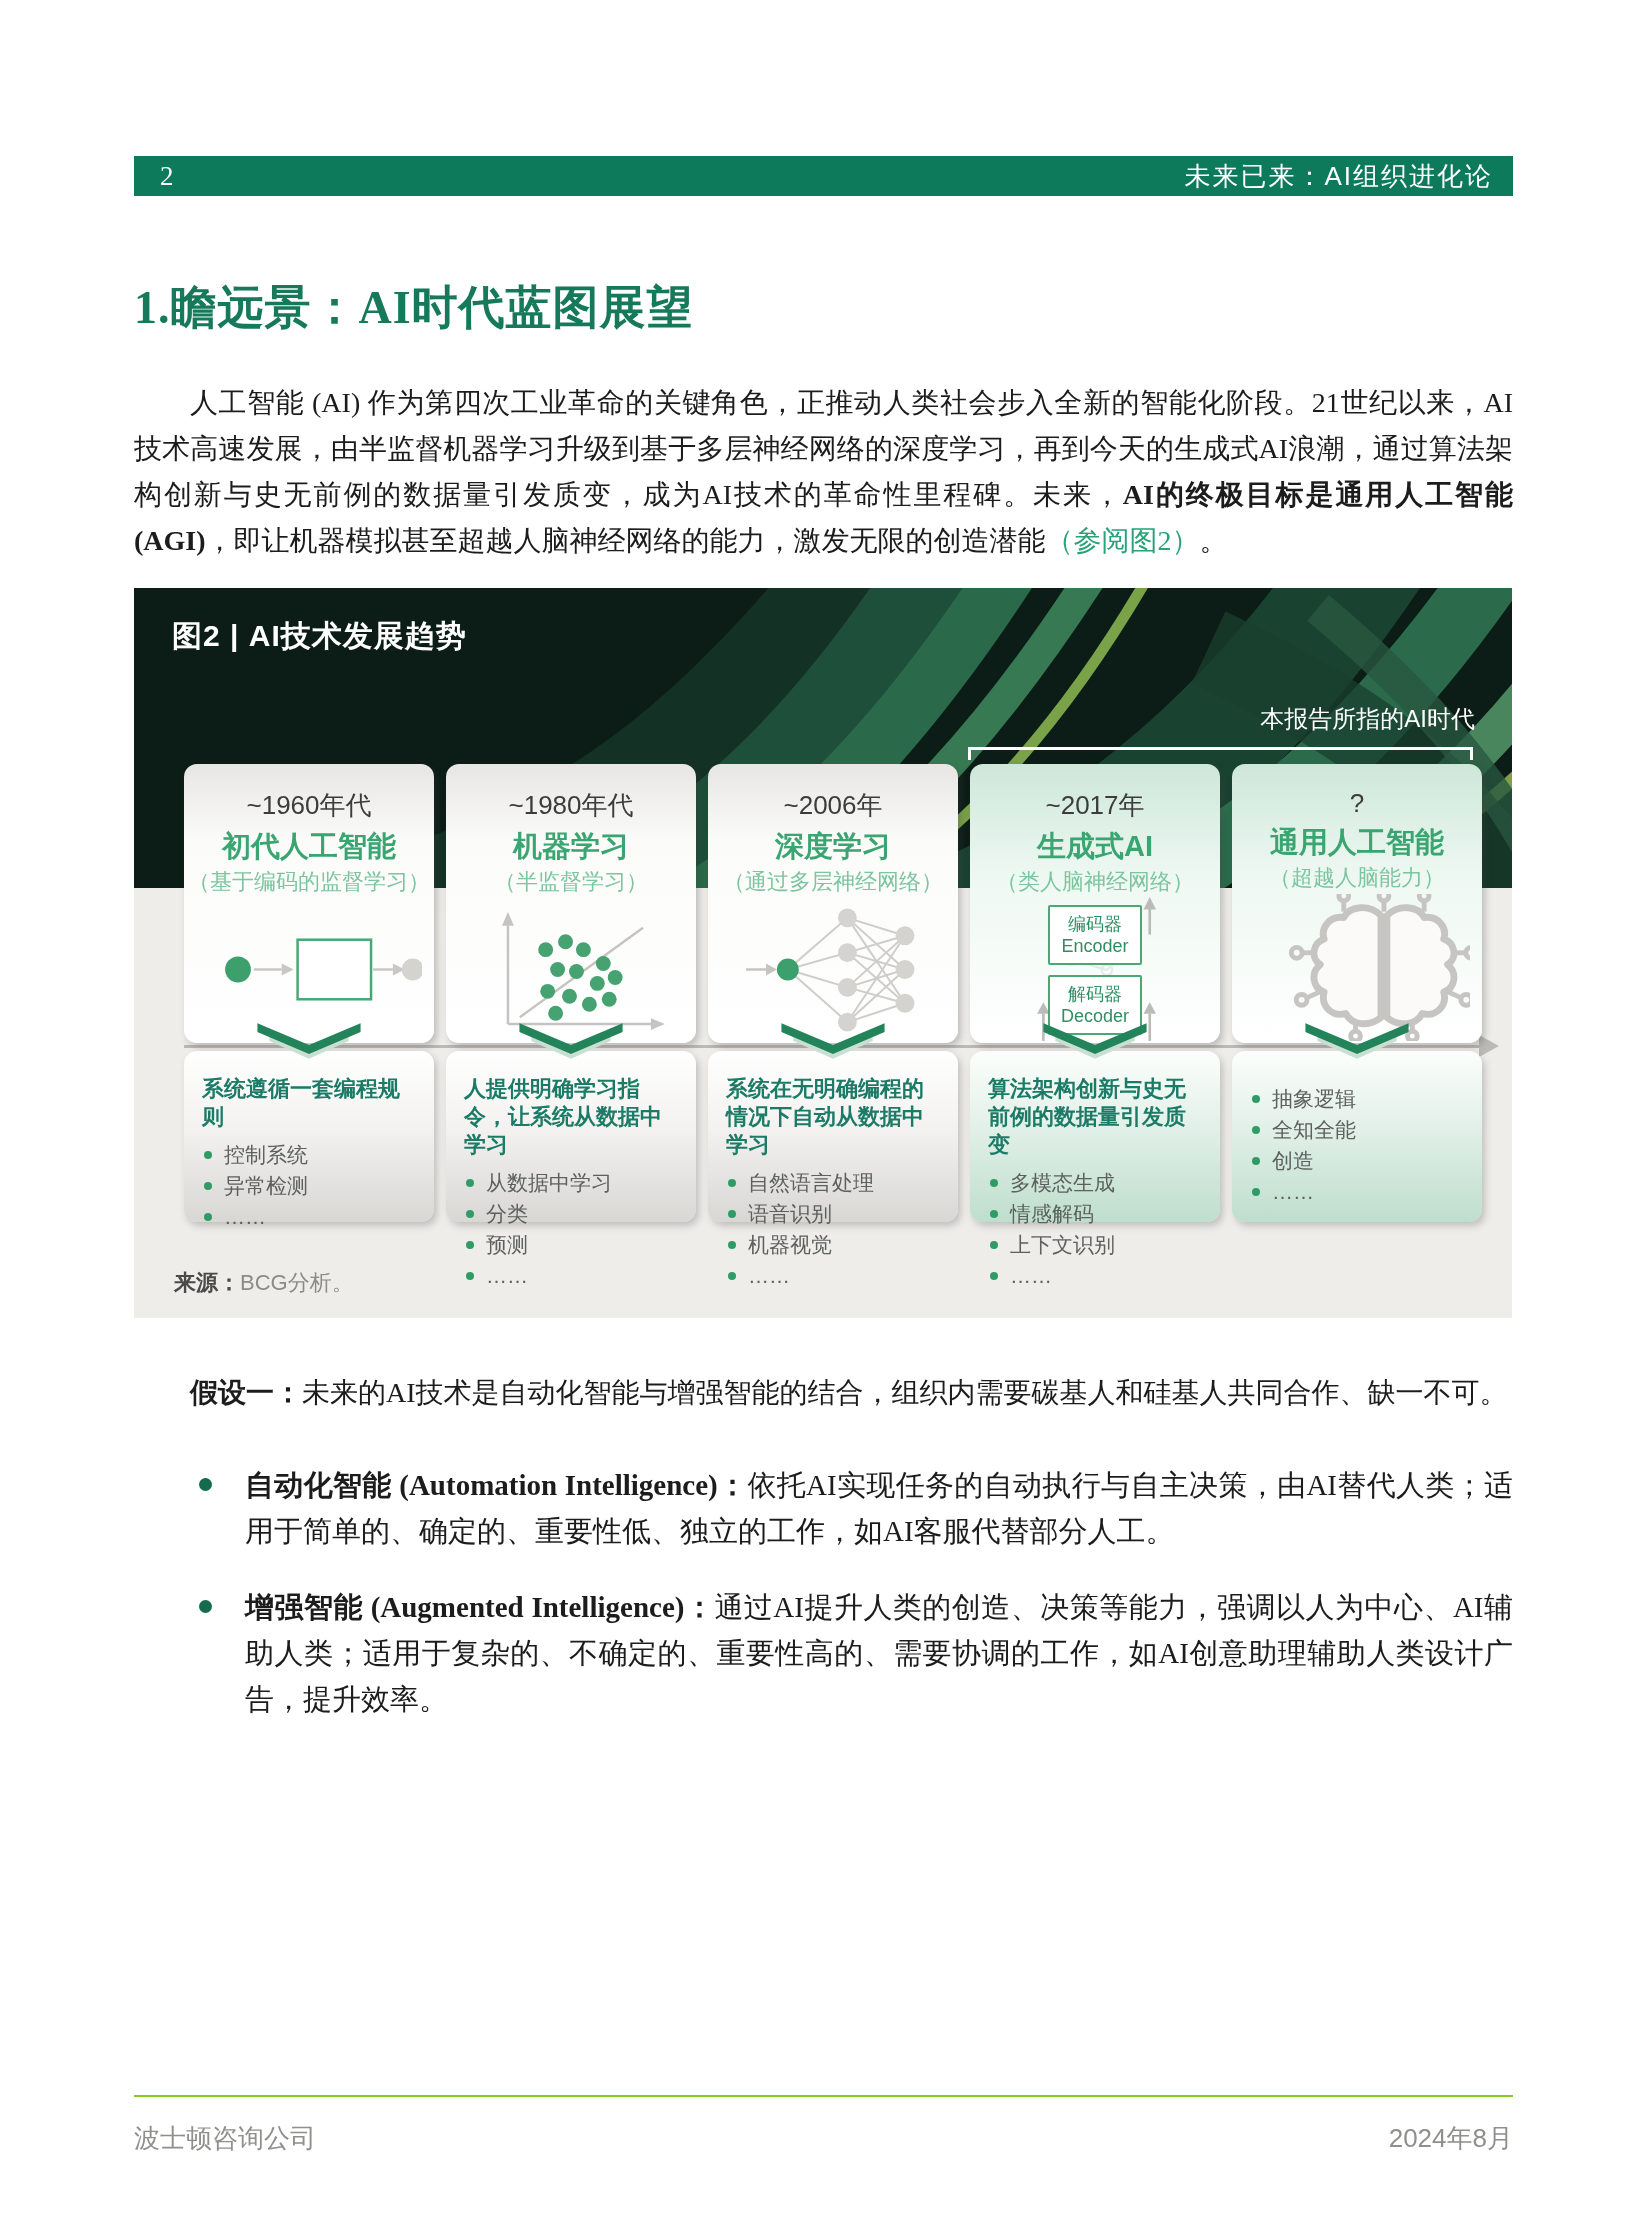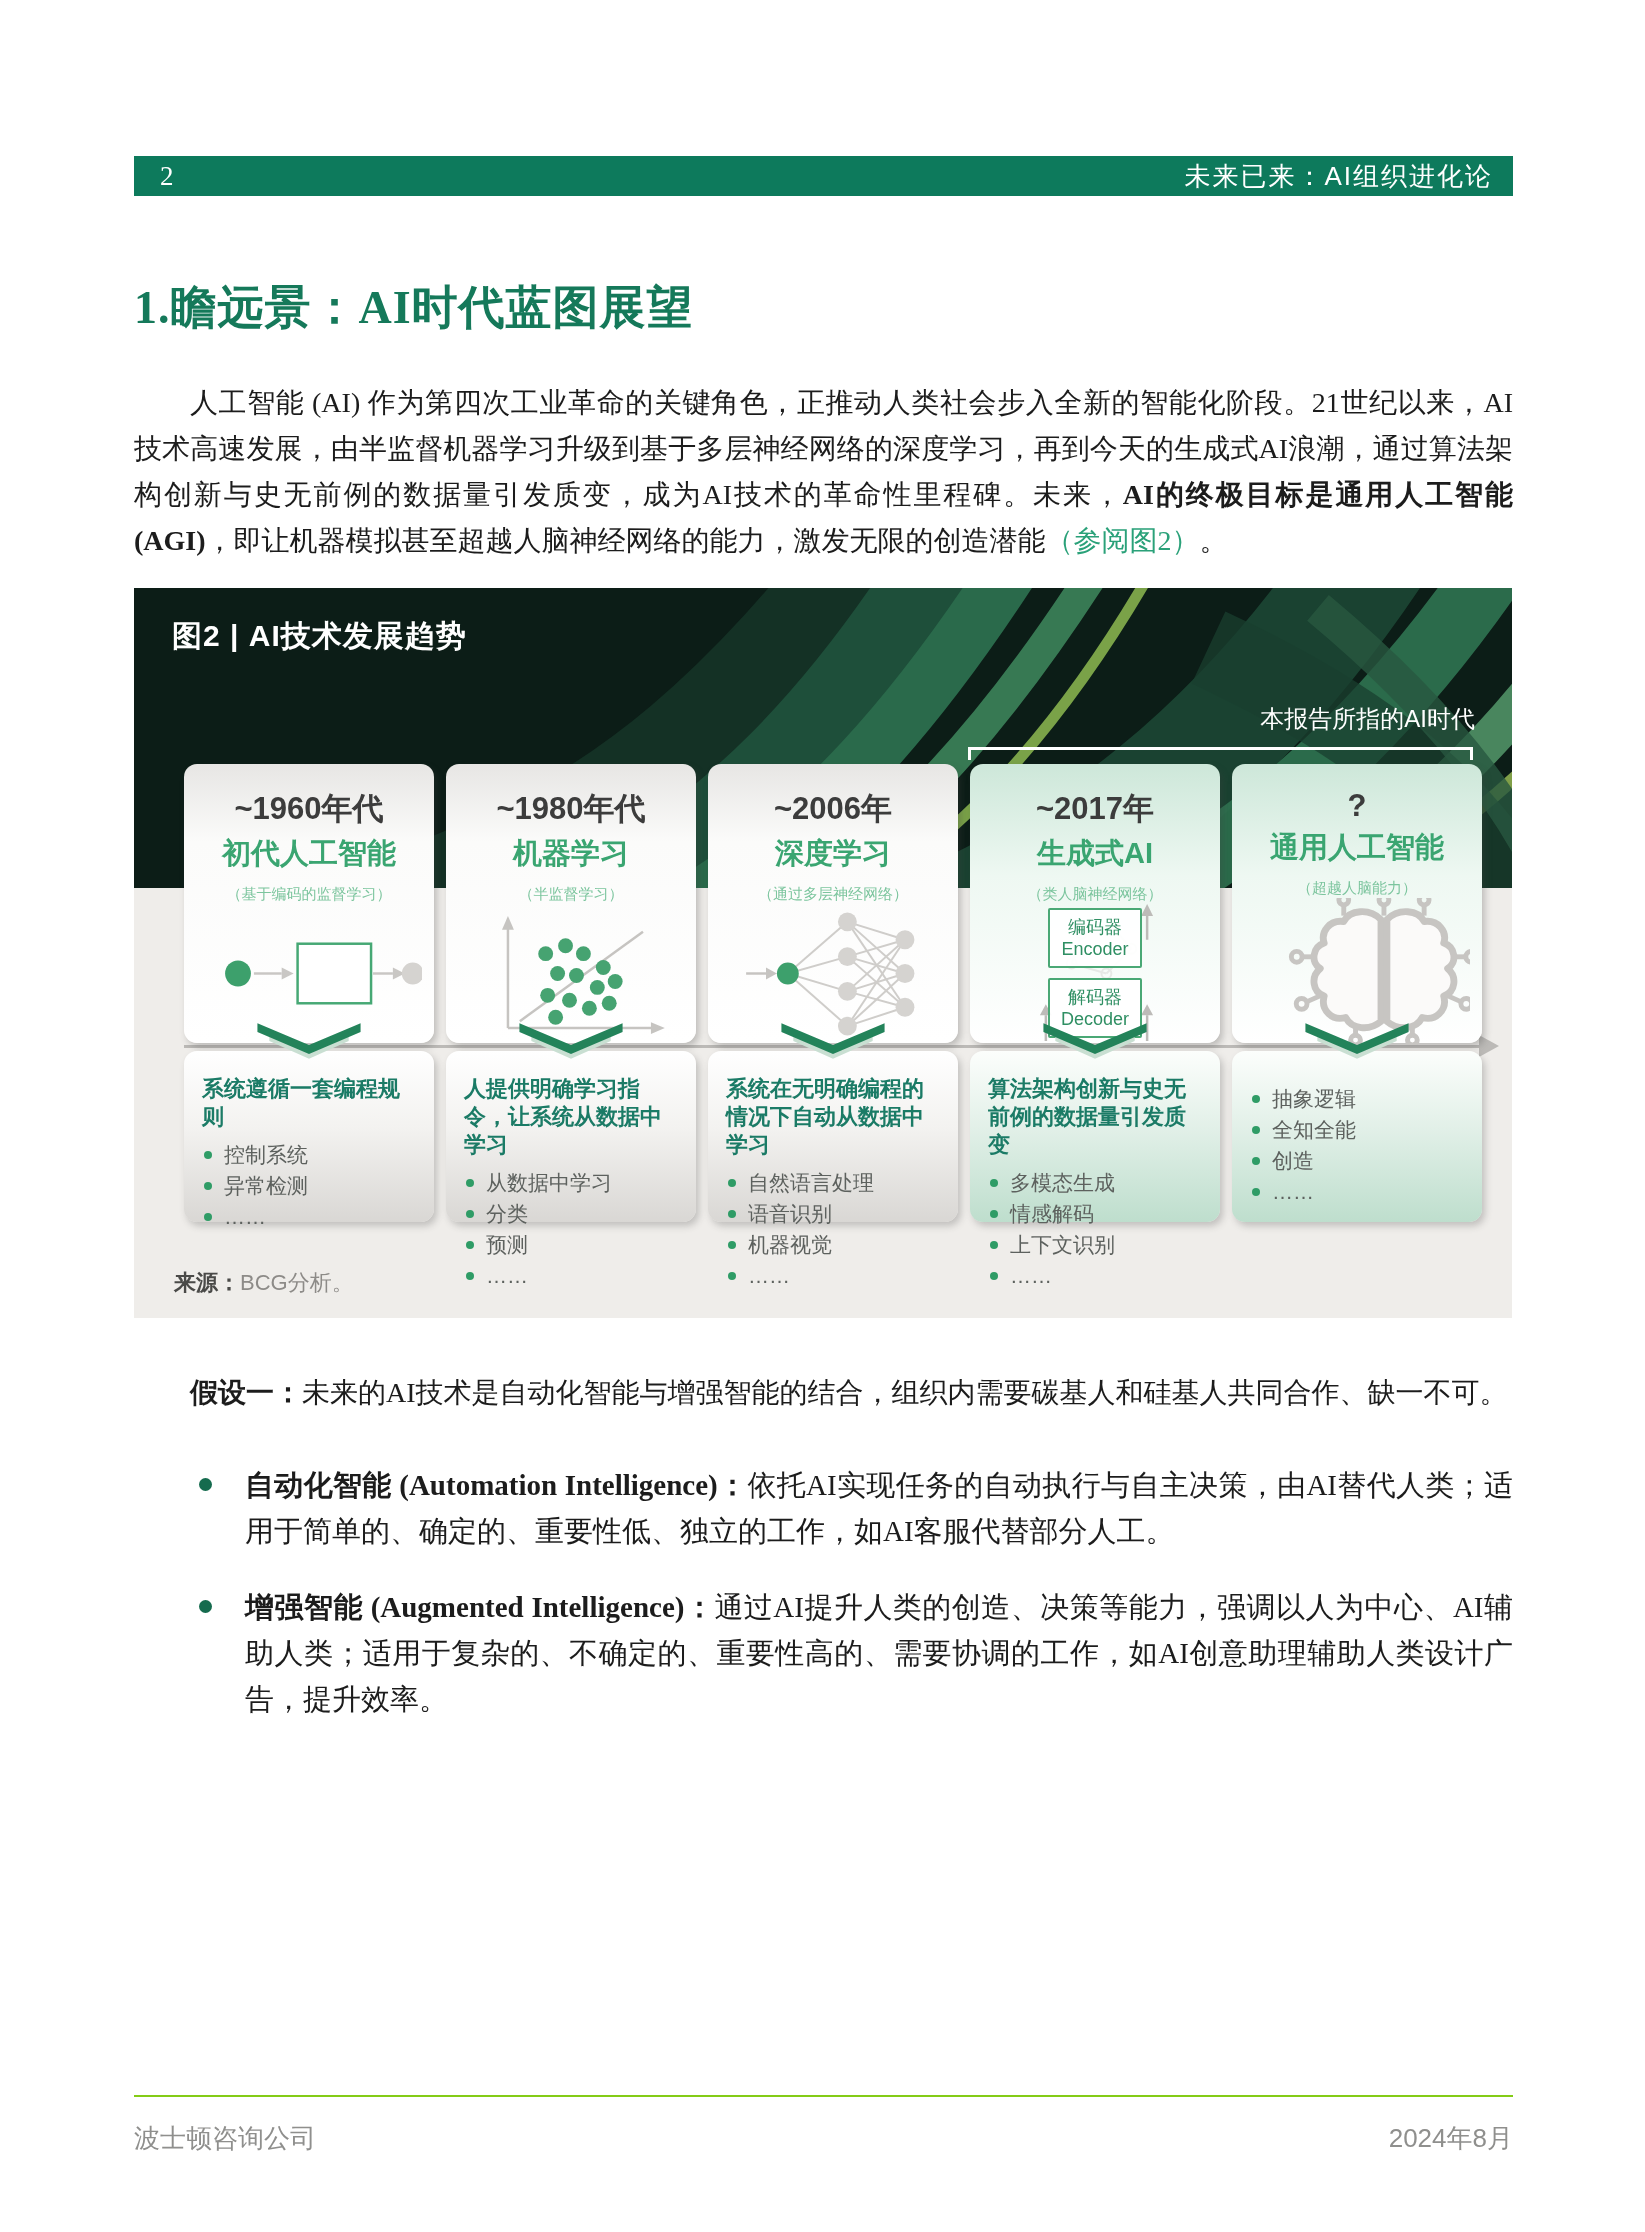--- a/index.html
+++ b/index.html
@@ -93,23 +93,23 @@
   }
   .card-bottom {
     margin-top:8px; height:171px; border-radius:13px;
     background:linear-gradient(180deg,#ffffff 0%,#f3f2f0 45%,#d9d7d4 100%);
     box-shadow:3px 4px 7px rgba(60,60,60,0.25);
     padding:24px 16px 0 18px; position:relative; z-index:2;
   }
   .col-mint .card-top   { background:linear-gradient(180deg,#cde7d9 0%,#eef8f2 40%,#ffffff 100%); }
   .col-mint .card-bottom{ background:linear-gradient(180deg,#fcfefc 0%,#e2f0e8 45%,#bedecd 100%); }
 
-  .era-year { font-size:31px; font-weight:700; color:#3c3c3c; }
+  .era-year { font-size:26px; font-weight:400; color:#3c3c3c; }
   .era-title { font-size:29px; font-weight:700; color:#3aa571; margin-top:4px; }
-  .era-sub { font-size:15px; color:#7cc59e; margin-top:11px; }
+  .era-sub { font-size:22px; color:#7cc59e; margin-top:0; }
   .icon-area { flex:1; width:100%; position:relative; display:flex; align-items:center; justify-content:center; }
 
   .chevron {
     position:absolute; top:255px; left:50%; transform:translateX(-50%);
     z-index:3; width:123px; height:44px;
   }
 
   .era-desc { font-size:22px; line-height:28px; font-weight:700; color:#1b7b66; }
   ul.era-bullets { list-style:none; margin:8px 0 0 0; padding:0; }
   ul.era-bullets li {

